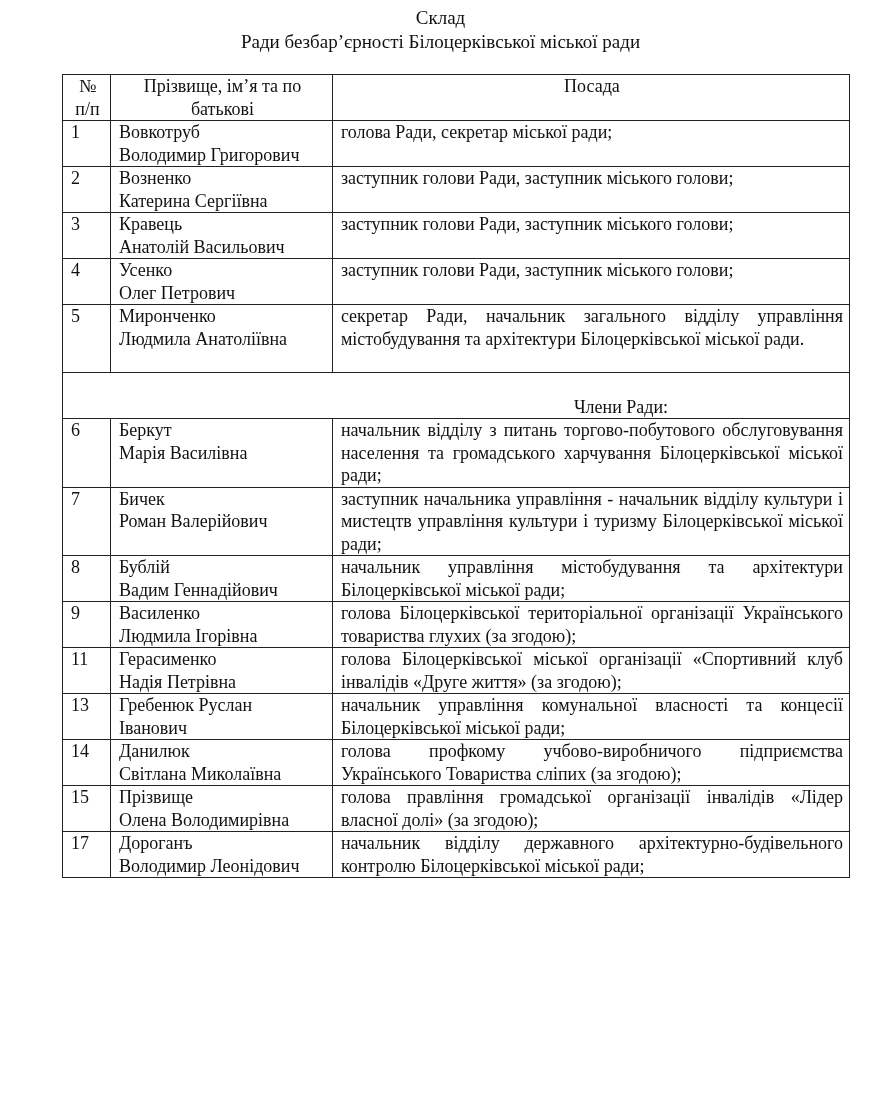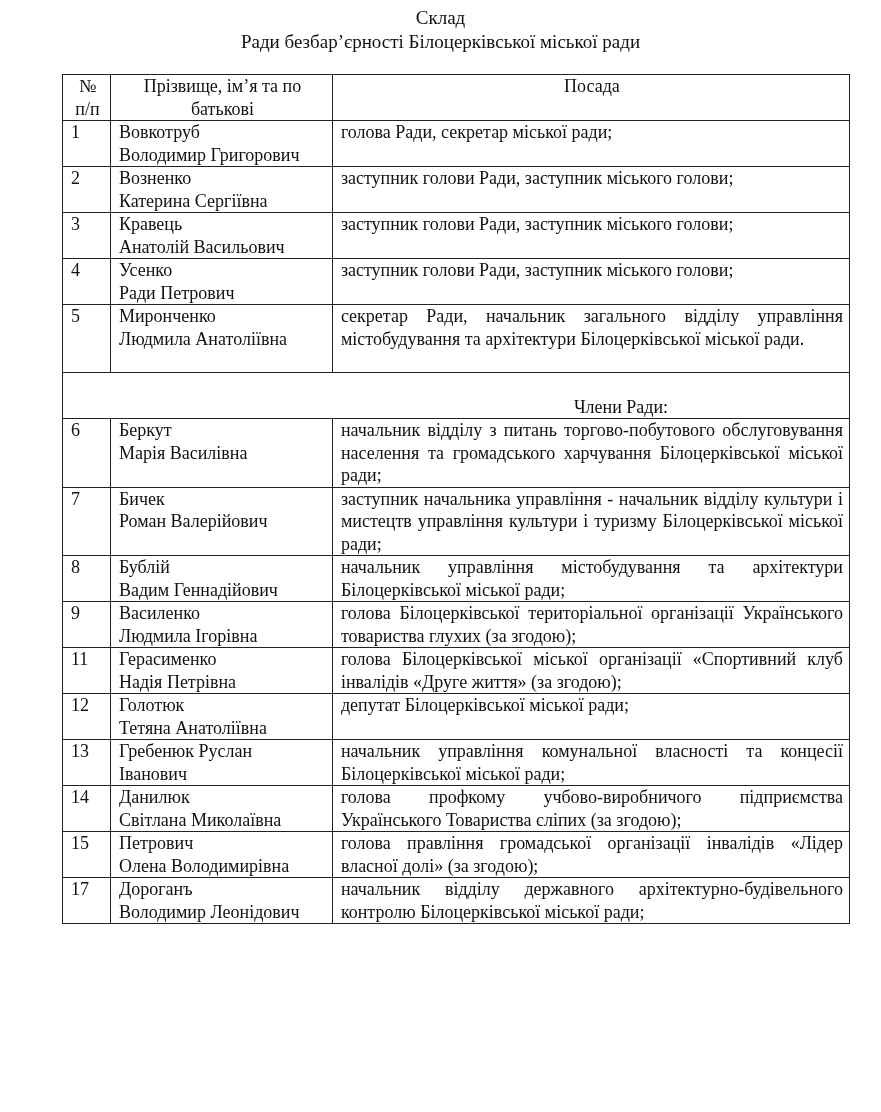--- a/index.html
+++ b/index.html
@@ -108,21 +108,21 @@
         <td class="name">
           <div>Кравець</div>
           <div>Анатолій Васильович</div>
         </td>
         <td class="pos">заступник голови Ради, заступник міського голови;</td>
       </tr>
       <tr class="ruled">
         <td class="num">4</td>
         <td class="name">
           <div>Усенко</div>
-          <div>Ради Петрович</div>
+          <div>Олег Петрович</div>
         </td>
         <td class="pos">заступник голови Ради, заступник міського голови;</td>
       </tr>
       <tr class="tall3">
         <td class="num">5</td>
         <td class="name">
           <div>Миронченко</div>
           <div>Людмила Анатоліївна</div>
         </td>
         <td class="pos">секретар Ради, начальник загального відділу управління містобудування та архітектури Білоцерківської міської ради.</td>
@@ -168,47 +168,39 @@
       </tr>
       <tr class="ruled">
         <td class="num">11</td>
         <td class="name">
           <div>Герасименко</div>
           <div>Надія Петрівна</div>
         </td>
         <td class="pos">голова Білоцерківської міської організації «Спортивний клуб інвалідів «Друге життя» (за згодою);</td>
       </tr>
       <tr class="ruled">
-        <td class="num">12</td>
-        <td class="name">
-          <div>Голотюк</div>
-          <div>Тетяна Анатоліївна</div>
-        </td>
-        <td class="pos">депутат Білоцерківської міської ради;</td>
-      </tr>
-      <tr class="ruled">
         <td class="num">13</td>
         <td class="name">
           <div>Гребенюк Руслан</div>
           <div>Іванович</div>
         </td>
         <td class="pos">начальник управління комунальної власності та концесії Білоцерківської міської ради;</td>
       </tr>
       <tr class="ruled">
         <td class="num">14</td>
         <td class="name">
           <div>Данилюк</div>
           <div>Світлана Миколаївна</div>
         </td>
         <td class="pos">голова профкому учбово-виробничого підприємства Українського Товариства сліпих (за згодою);</td>
       </tr>
       <tr class="ruled">
         <td class="num">15</td>
         <td class="name">
-          <div>Петрович</div>
+          <div>Прізвище</div>
           <div>Олена Володимирівна</div>
         </td>
         <td class="pos">голова правління громадської організації інвалідів «Лідер власної долі» (за згодою);</td>
       </tr>
       <tr class="ruled">
         <td class="num">17</td>
         <td class="name">
           <div>Дороганъ</div>
           <div>Володимир Леонідович</div>
         </td>

